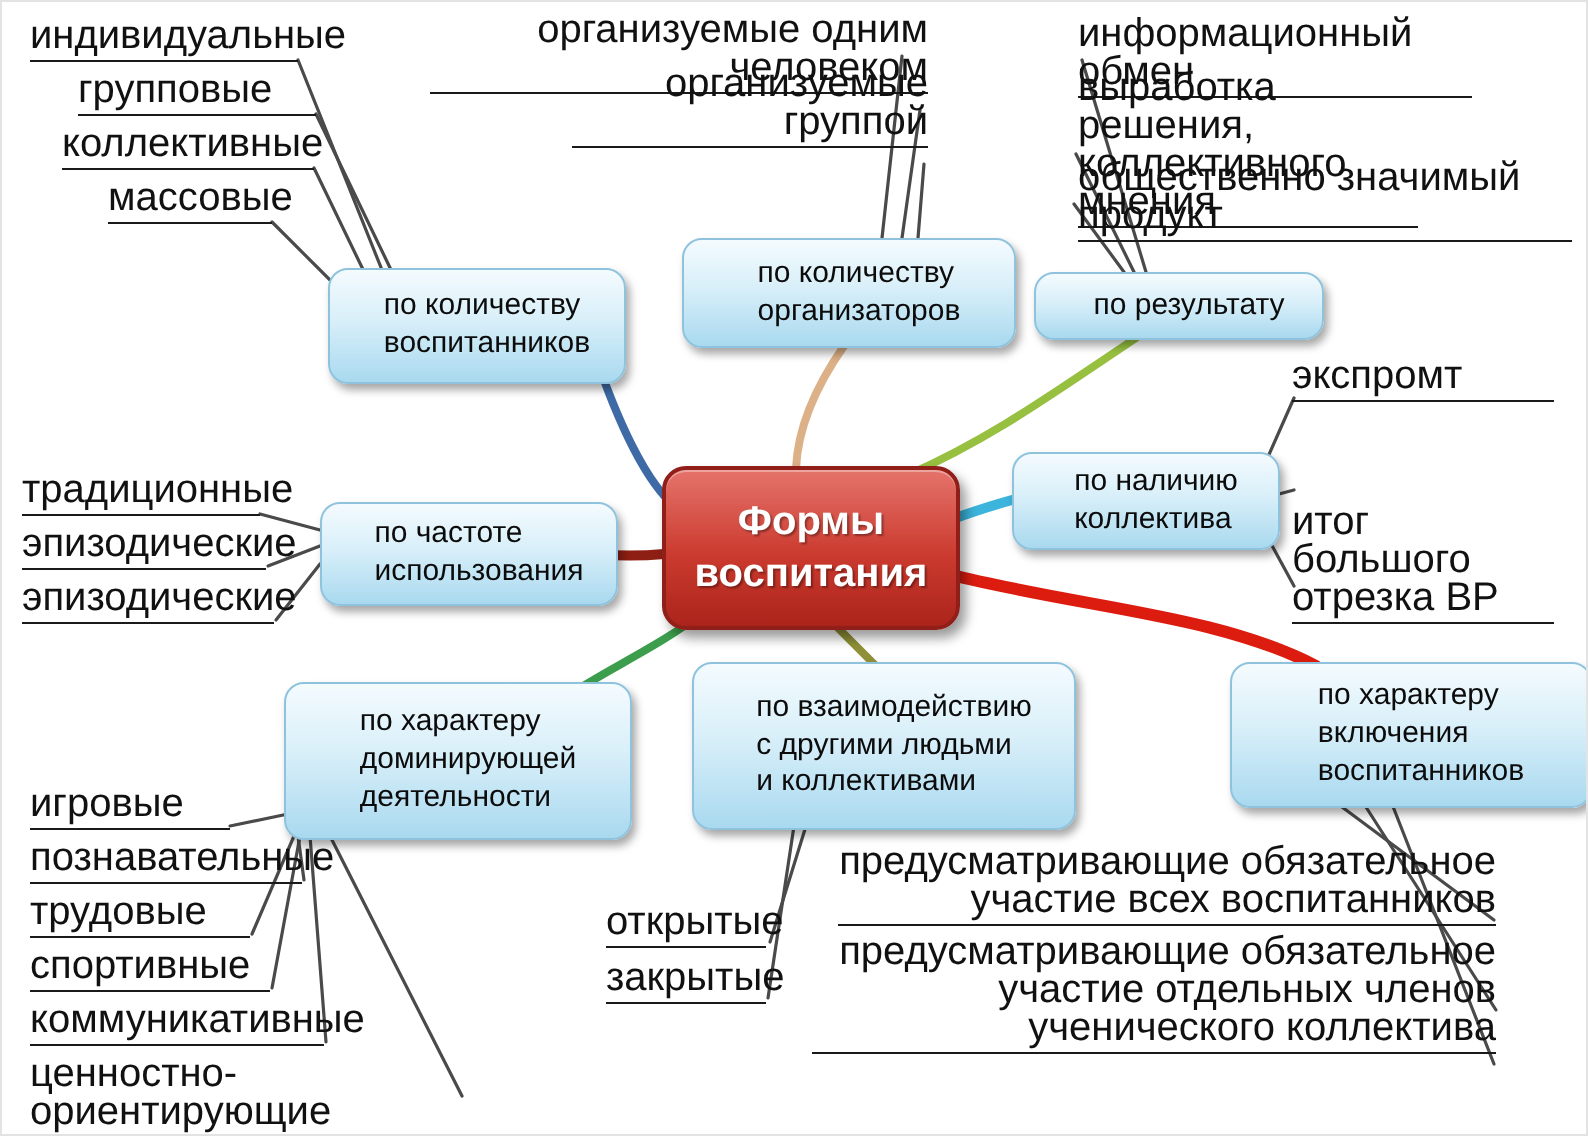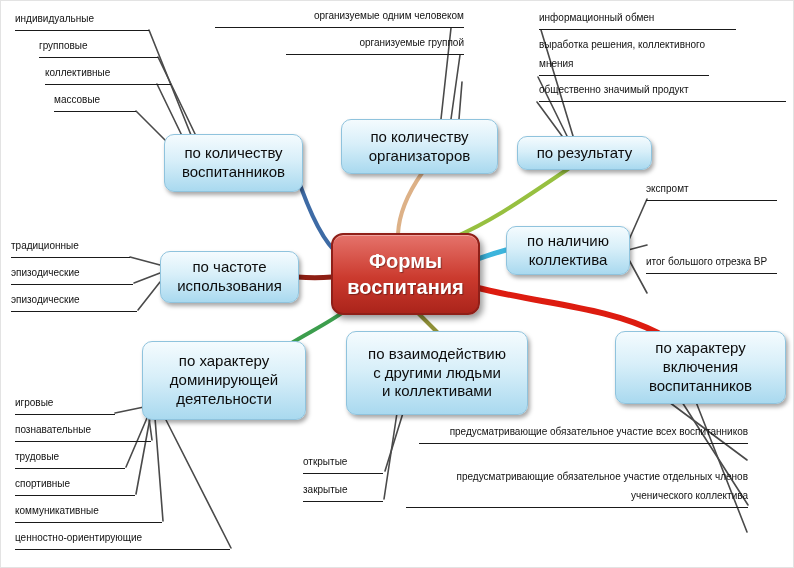--- a/index.html
+++ b/index.html
@@ -4,31 +4,32 @@
 <style>
   html,body { margin:0; padding:0; background:#fff; }
   .stage {
     position:relative; width:794px; height:568px; background:#ffffff;
     font-family:"Liberation Sans", sans-serif; overflow:hidden;
     box-sizing:border-box; border:1px solid #e3e3e3;
   }
   svg.wires { position:absolute; left:0; top:0; width:794px; height:568px; pointer-events:none; }
   svg.wires path { fill:none; stroke-linecap:round; }
   .leaf {
-    position:absolute; font-size:10px; line-height:19px; color:#111;
+    position:absolute; font-size:20px; line-height:19px; color:#111;
     padding-bottom:2px; border-bottom:1.5px solid #1a1a1a;
   }
   .r { text-align:right; }
   .bnode {
     position:absolute; display:flex; align-items:center; justify-content:center;
-    text-align:center; font-size:15px; line-height:1.25; color:#0c0c0c;
+    text-align:left; font-size:15px; line-height:1.25; color:#0c0c0c;
     white-space:pre-line; border-radius:10px;
     background:linear-gradient(180deg,#f4fbfe 0%,#d8eff9 45%,#a9d9ef 100%);
     border:1px solid #8fc3dd;
     box-shadow:2px 3px 4px rgba(0,0,0,0.35);
+    padding-left:10px;
   }
   .cnode {
     position:absolute; display:flex; align-items:center; justify-content:center;
     text-align:center; font-size:20px; font-weight:bold; line-height:1.3; color:#ffffff;
     white-space:pre-line; border-radius:12px;
     background:linear-gradient(180deg,#e5736b 0%,#cb3a2e 55%,#ab241b 100%);
     border:2px solid #8f1f18;
     box-shadow:3px 4px 6px rgba(0,0,0,0.4), inset 0 1px 0 rgba(255,255,255,0.35);
     text-shadow:1px 1px 1px rgba(0,0,0,0.35);
   }
@@ -104,21 +105,21 @@
 деятельности</div>
   <div class="bnode" style="left:345px;top:330px;width:180px;height:82px">по взаимодействию
 с другими людьми
 и коллективами</div>
   <div class="bnode" style="left:614px;top:330px;width:169px;height:71px">по характеру
 включения
 воспитанников</div>
 
   <div class="leaf" style="left:14px;top:8px;width:134px">индивидуальные</div>
   <div class="leaf" style="left:38px;top:35px;width:119px">групповые</div>
-  <div class="leaf" style="left:44px;top:62px;width:126px">коллективные</div>
+  <div class="leaf" style="left:30px;top:62px;width:126px">коллективные</div>
   <div class="leaf" style="left:53px;top:89px;width:82px">массовые</div>
 
   <div class="leaf r" style="left:214px;top:5px;width:249px">организуемые одним человеком</div>
   <div class="leaf r" style="left:285px;top:32px;width:178px">организуемые группой</div>
 
   <div class="leaf" style="left:538px;top:7px;width:197px">информационный обмен</div>
   <div class="leaf" style="left:538px;top:34px;width:170px">выработка решения, коллективного мнения</div>
   <div class="leaf" style="left:538px;top:79px;width:247px">общественно значимый продукт</div>
 
   <div class="leaf" style="left:645px;top:178px;width:131px">экспромт</div>

